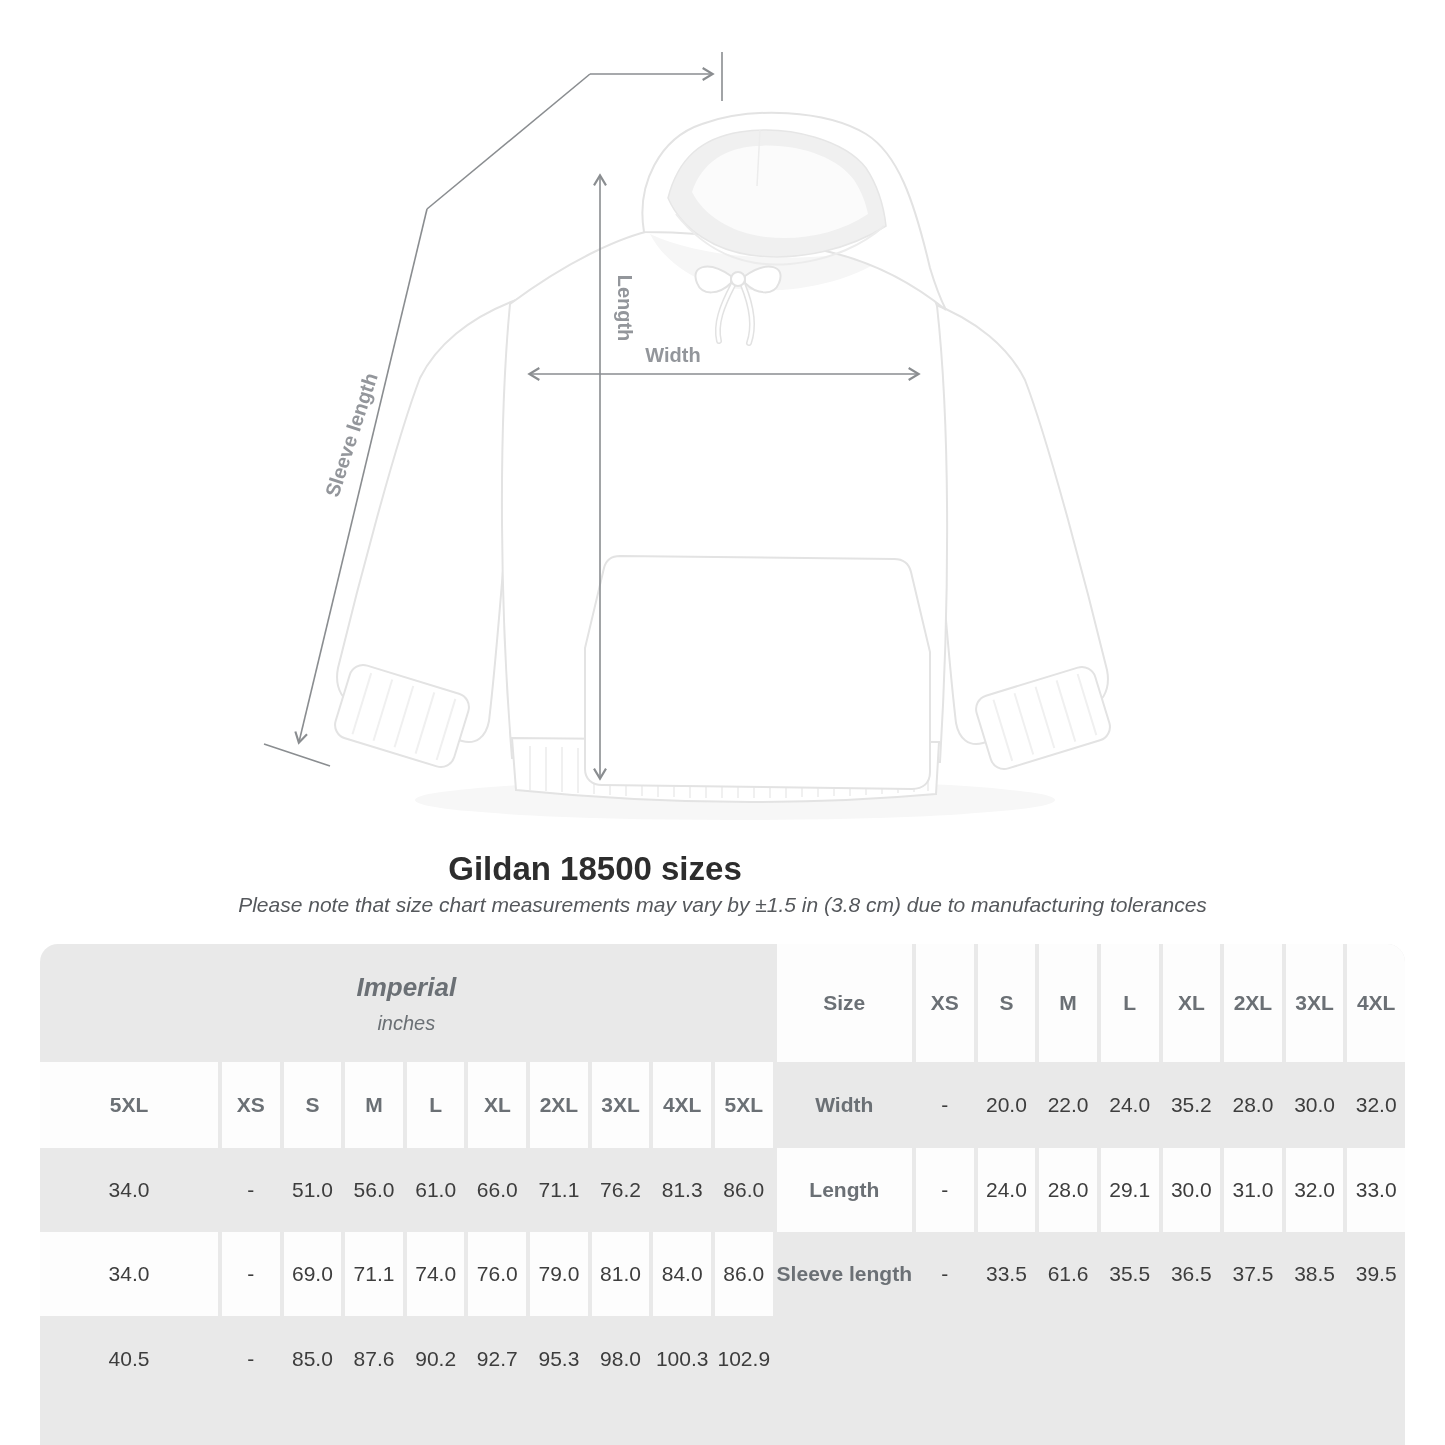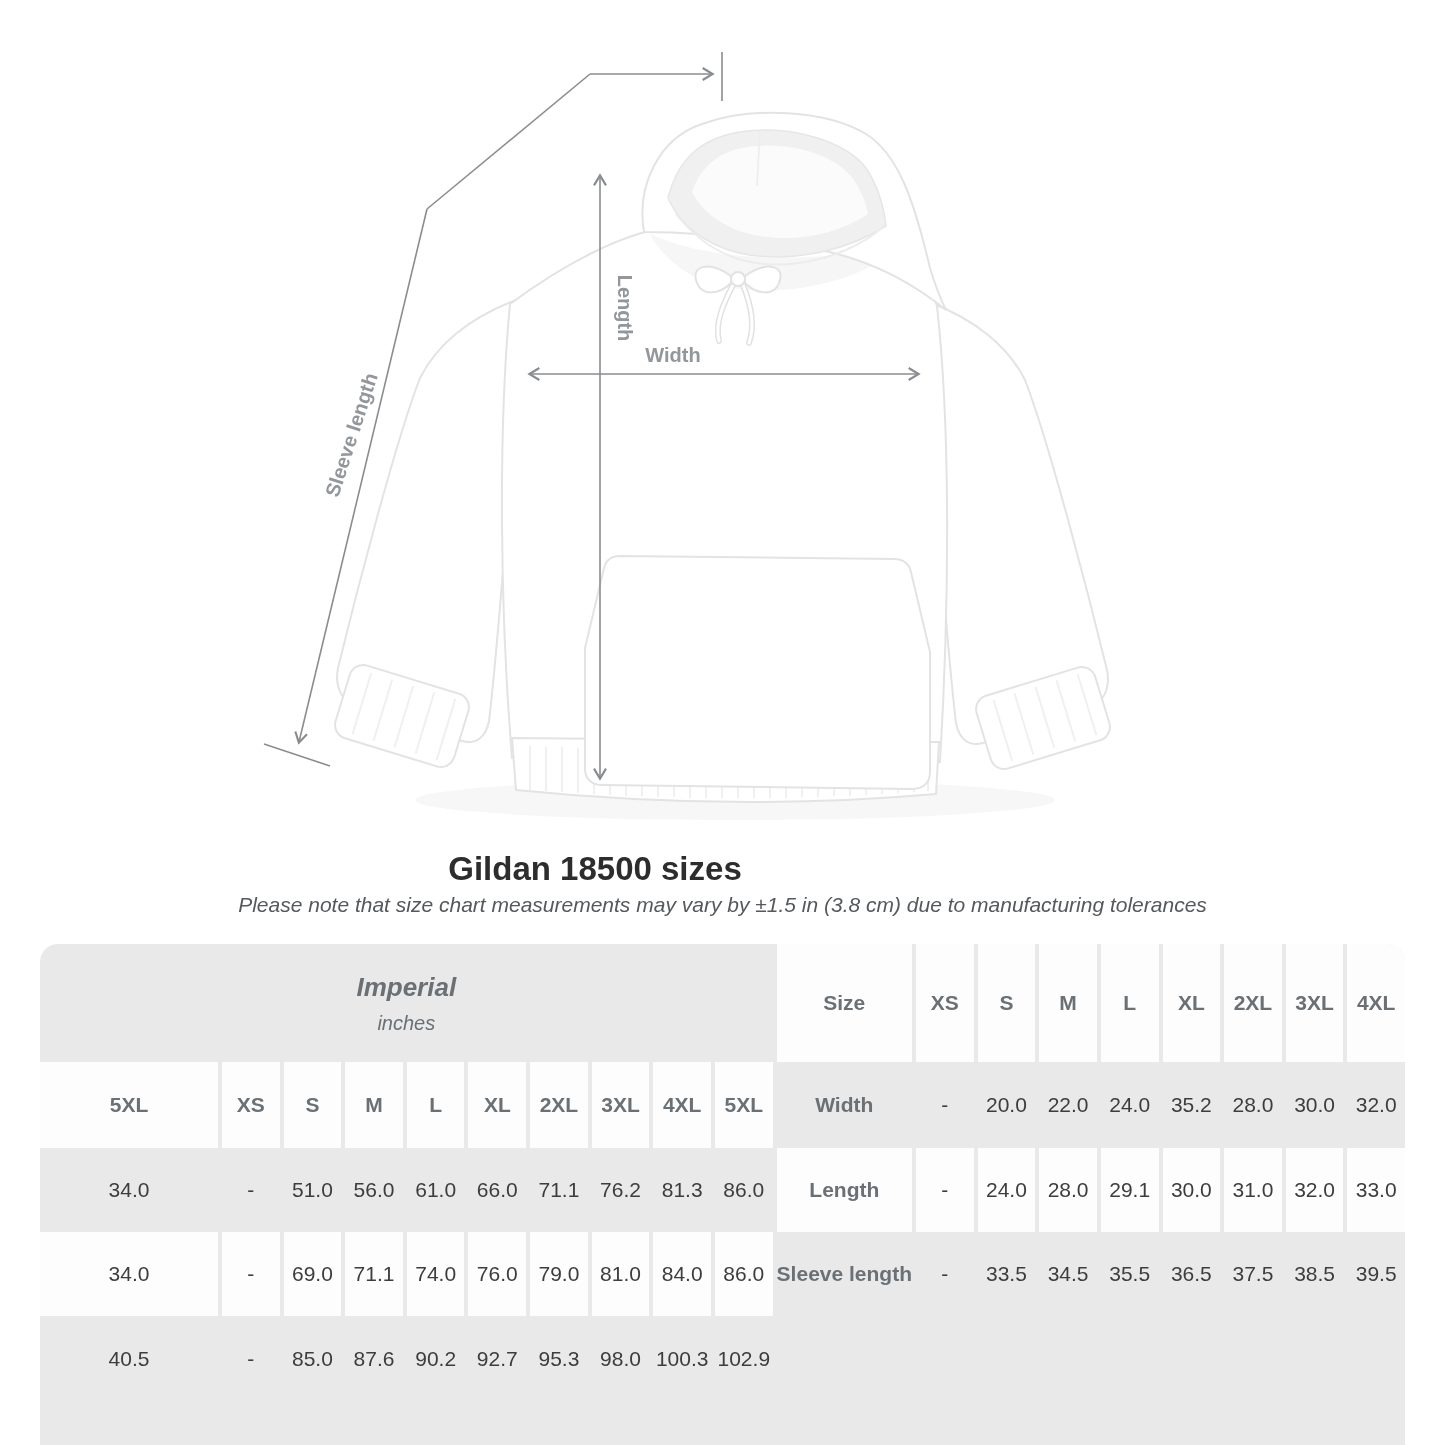--- a/index.html
+++ b/index.html
@@ -171,21 +171,21 @@
     <div class="cell white">71.1</div>
     <div class="cell white">74.0</div>
     <div class="cell white">76.0</div>
     <div class="cell white">79.0</div>
     <div class="cell white">81.0</div>
     <div class="cell white">84.0</div>
     <div class="cell white">86.0</div>
     <div class="cell  hdr">Sleeve length</div>
     <div class="cell ">-</div>
     <div class="cell ">33.5</div>
-    <div class="cell ">34.5</div>
+    <div class="cell ">61.6</div>
     <div class="cell ">35.5</div>
     <div class="cell ">36.5</div>
     <div class="cell ">37.5</div>
     <div class="cell ">38.5</div>
     <div class="cell ">39.5</div>
     <div class="cell ">40.5</div>
     <div class="cell ">-</div>
     <div class="cell ">85.0</div>
     <div class="cell ">87.6</div>
     <div class="cell ">90.2</div>

